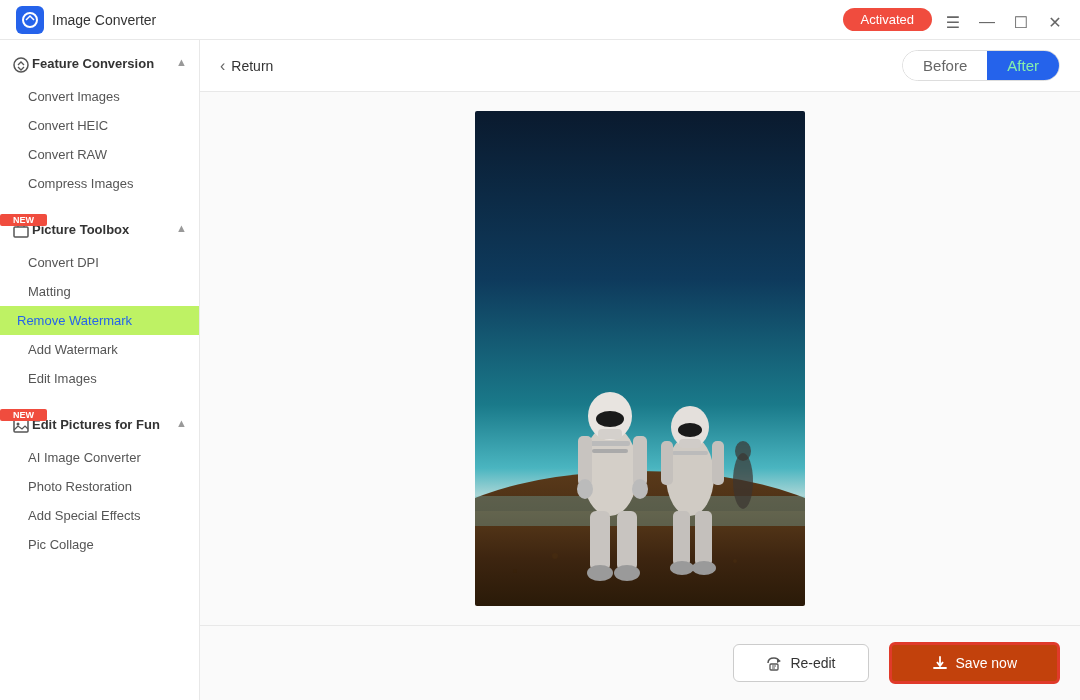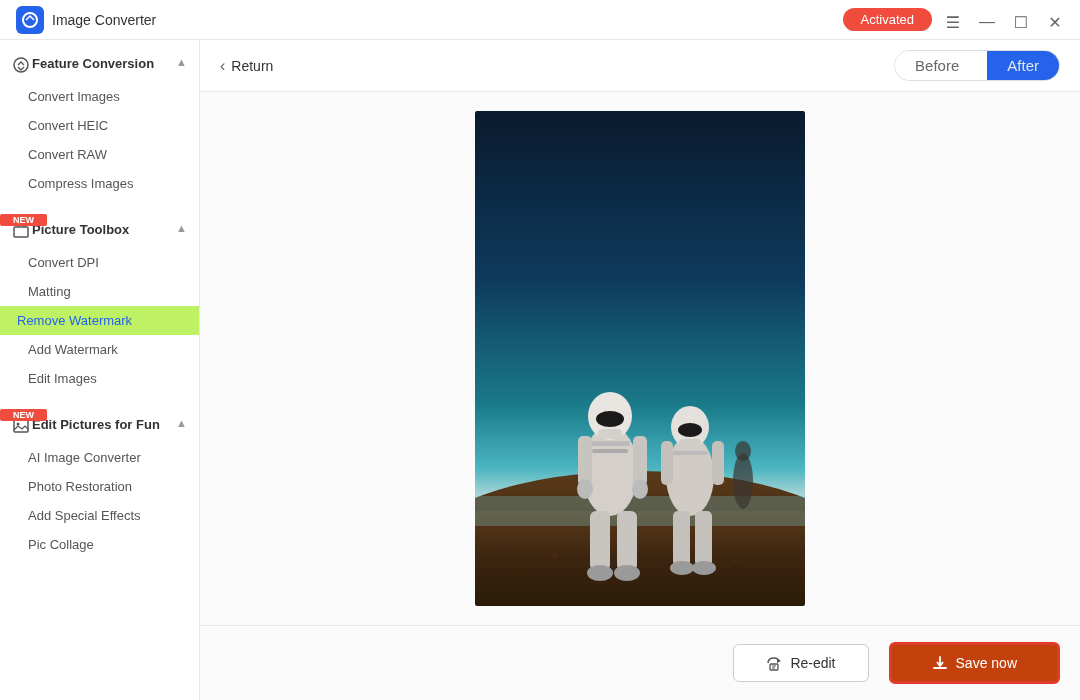--- a/index.html
+++ b/index.html
@@ -172,22 +172,21 @@
     }
     .toggle-btn {
       padding: 6px 20px;
       font-size: 15px;
       cursor: pointer;
       color: #666;
       background: #fff;
     }
     .toggle-btn.active {
       background: #2563eb;
-      color: #e5e5e5;
-      margin-left: 8px;
+      color: #86efac;
     }
 
     
     .image-area {
       flex: 1;
       display: flex;
       align-items: center;
       justify-content: center;
       padding: 20px;
       overflow: hidden;

